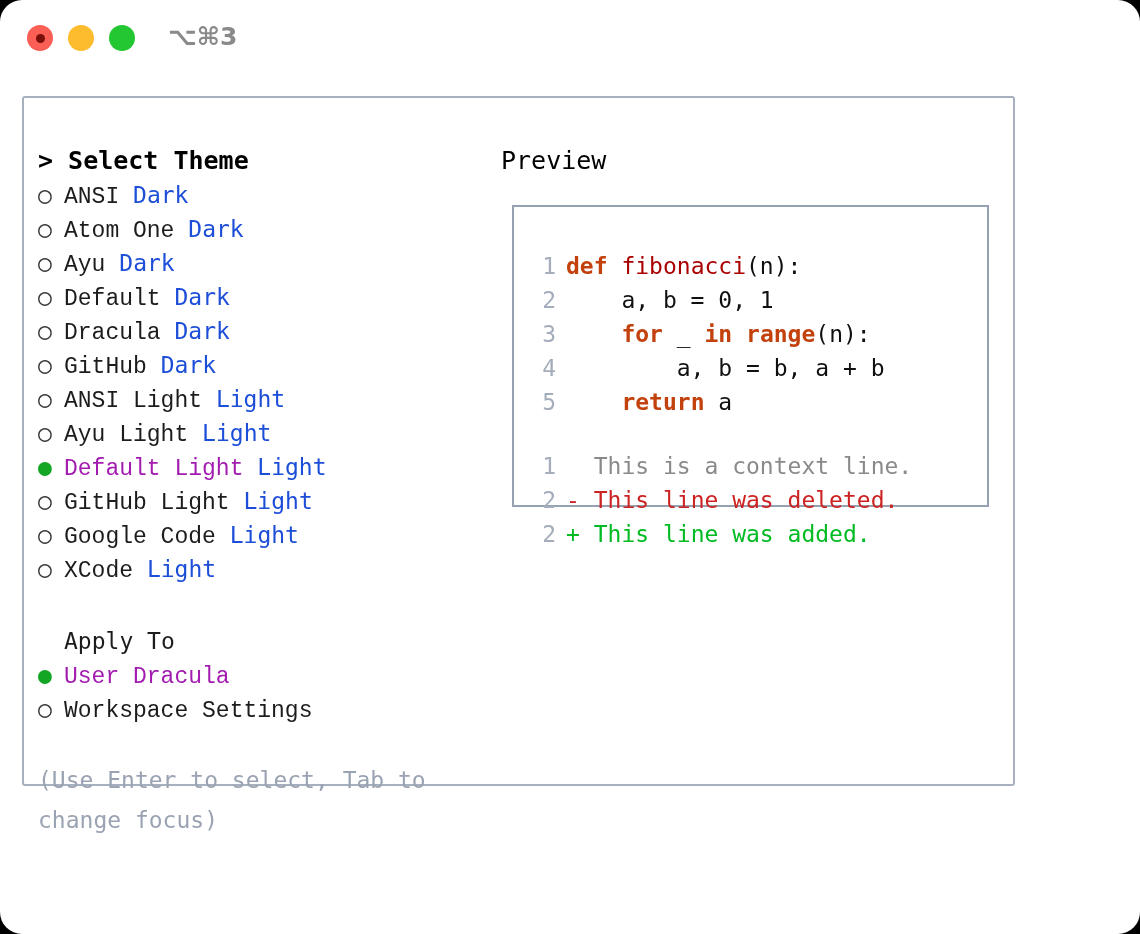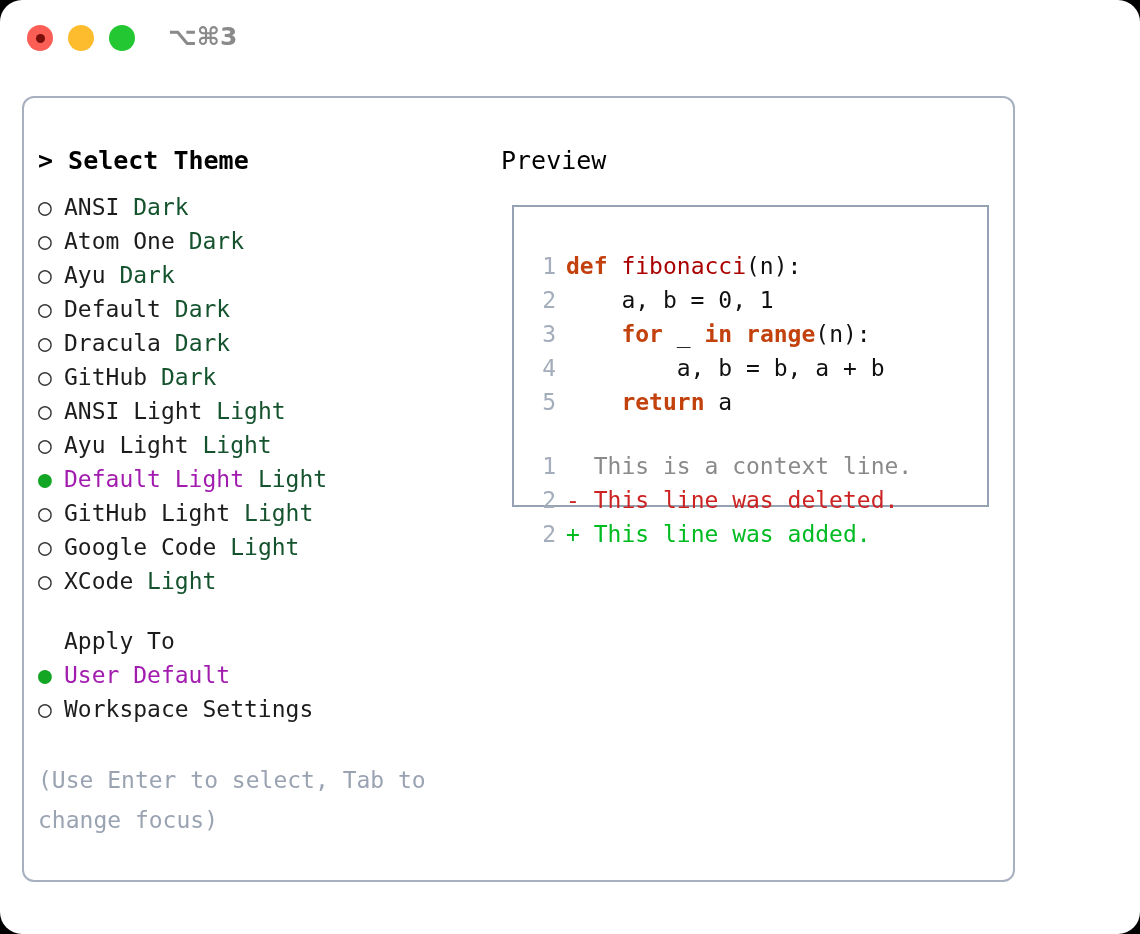--- a/index.html
+++ b/index.html
@@ -60,23 +60,23 @@
     color: #8a8a8a;
     letter-spacing: 0px;
     font-family: "DejaVu Sans", sans-serif;
   }
 
   
   #panel {
     position: absolute;
     left: 22px; top: 96px;
     width: 993px;
-    height: 786px;
+    height: 690px;
     border: 2px solid #a6b0bf;
-    border-radius: 12px;
+    border-radius: 3px;
     background: #ffffff;
     padding-left: 46px;
   }
 
   
   #left-col {
     position: absolute;
     left: 14px; top: 46px;
     width: 460px;
   }
@@ -98,23 +98,23 @@
     white-space: pre;
   }
   .marker {
     display: inline-block;
     width: 26px;
     flex: 0 0 26px;
     color: #3b3b3b;
     font-size: 23px;
   }
   .marker.sel { color: #13a524; }
-  .opt-name { color: #1c1c1c; }
+  .opt-name { color: #1c1c1c; font-family: Liberation Mono, monospace; }
   .opt-row.selected .opt-name { color: #a21caf; }
-  .opt-cat  { color: #14532d; margin-top: 12px; }
+  .opt-cat  { color: #1d4ed8; }
 
   .apply-header {
     font-size: 23px;
     color: #1c1c1c;
     line-height: 34px;
     height: 34px;
     padding-left: 26px;
     white-space: pre;
   }
 
@@ -218,21 +218,21 @@
           <div class="opt-row"><span class="marker">○</span><span class="opt-name">GitHub Light</span><span> </span><span class="opt-cat">Light</span></div>
           <div class="opt-row"><span class="marker">○</span><span class="opt-name">Google Code</span><span> </span><span class="opt-cat">Light</span></div>
           <div class="opt-row"><span class="marker">○</span><span class="opt-name">XCode</span><span> </span><span class="opt-cat">Light</span></div>
         </div>
 
       <div class="spacer-lg"></div>
 
       <div class="apply-header">Apply To</div>
 
       <div id="apply-list">
-          <div class="opt-row selected"><span class="marker sel">●</span><span class="opt-name">User Default</span></div>
+          <div class="opt-row selected"><span class="marker sel">●</span><span class="opt-name">User Dracula</span></div>
           <div class="opt-row"><span class="marker">○</span><span class="opt-name">Workspace Settings</span></div>
         </div>
 
       <div class="spacer-sm"></div>
 
       <div id="hint">(Use Enter to select, Tab to change focus)</div>
     </div>
 
     <div id="right-col">
       <div id="preview-title">Preview</div>

